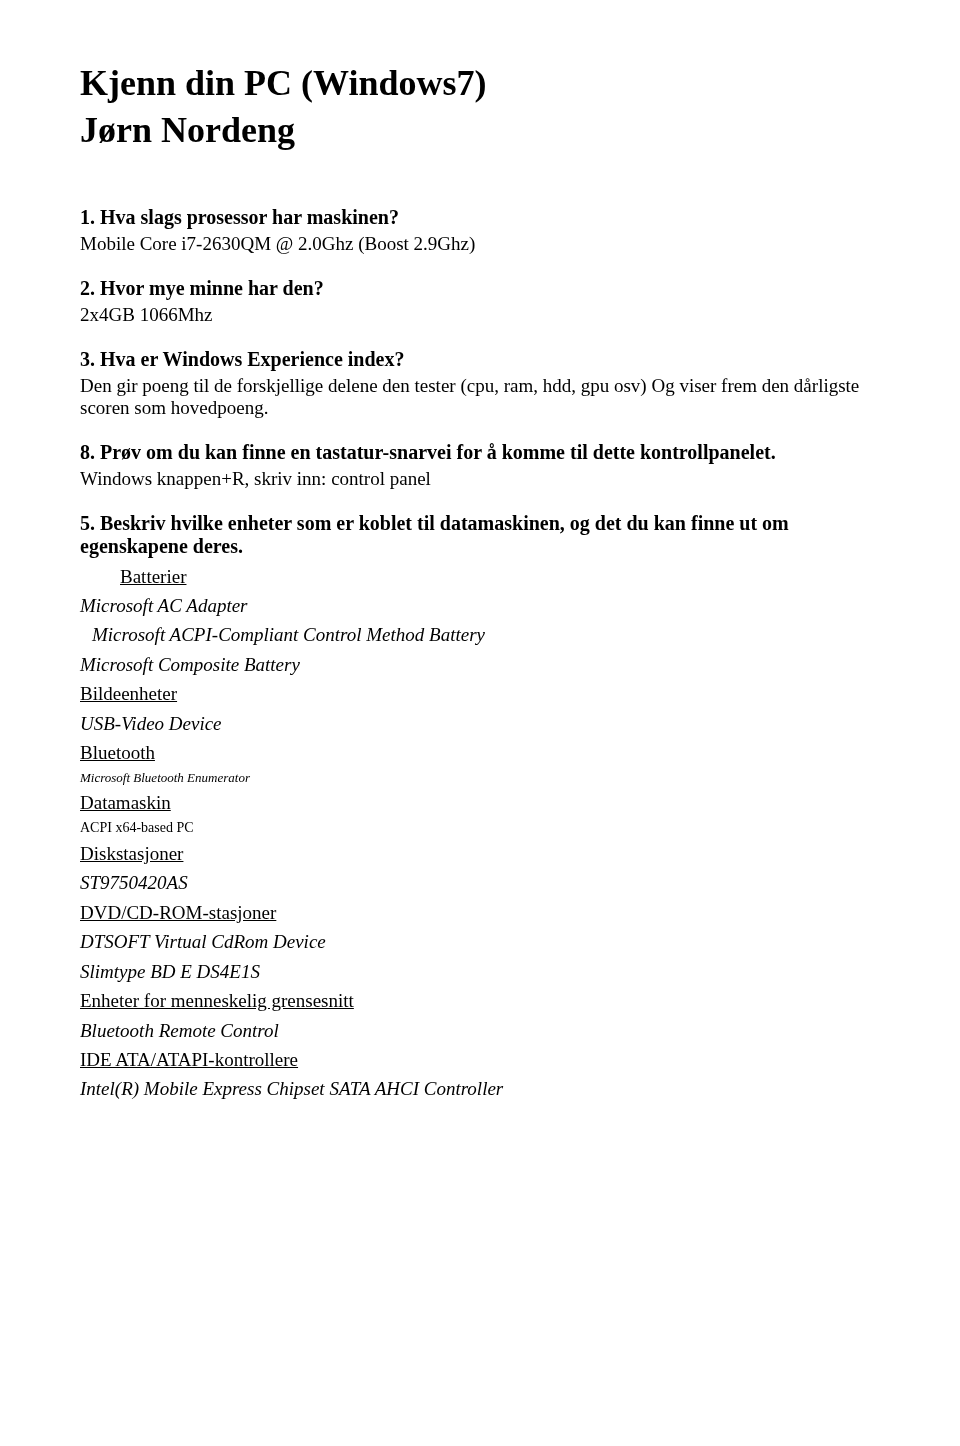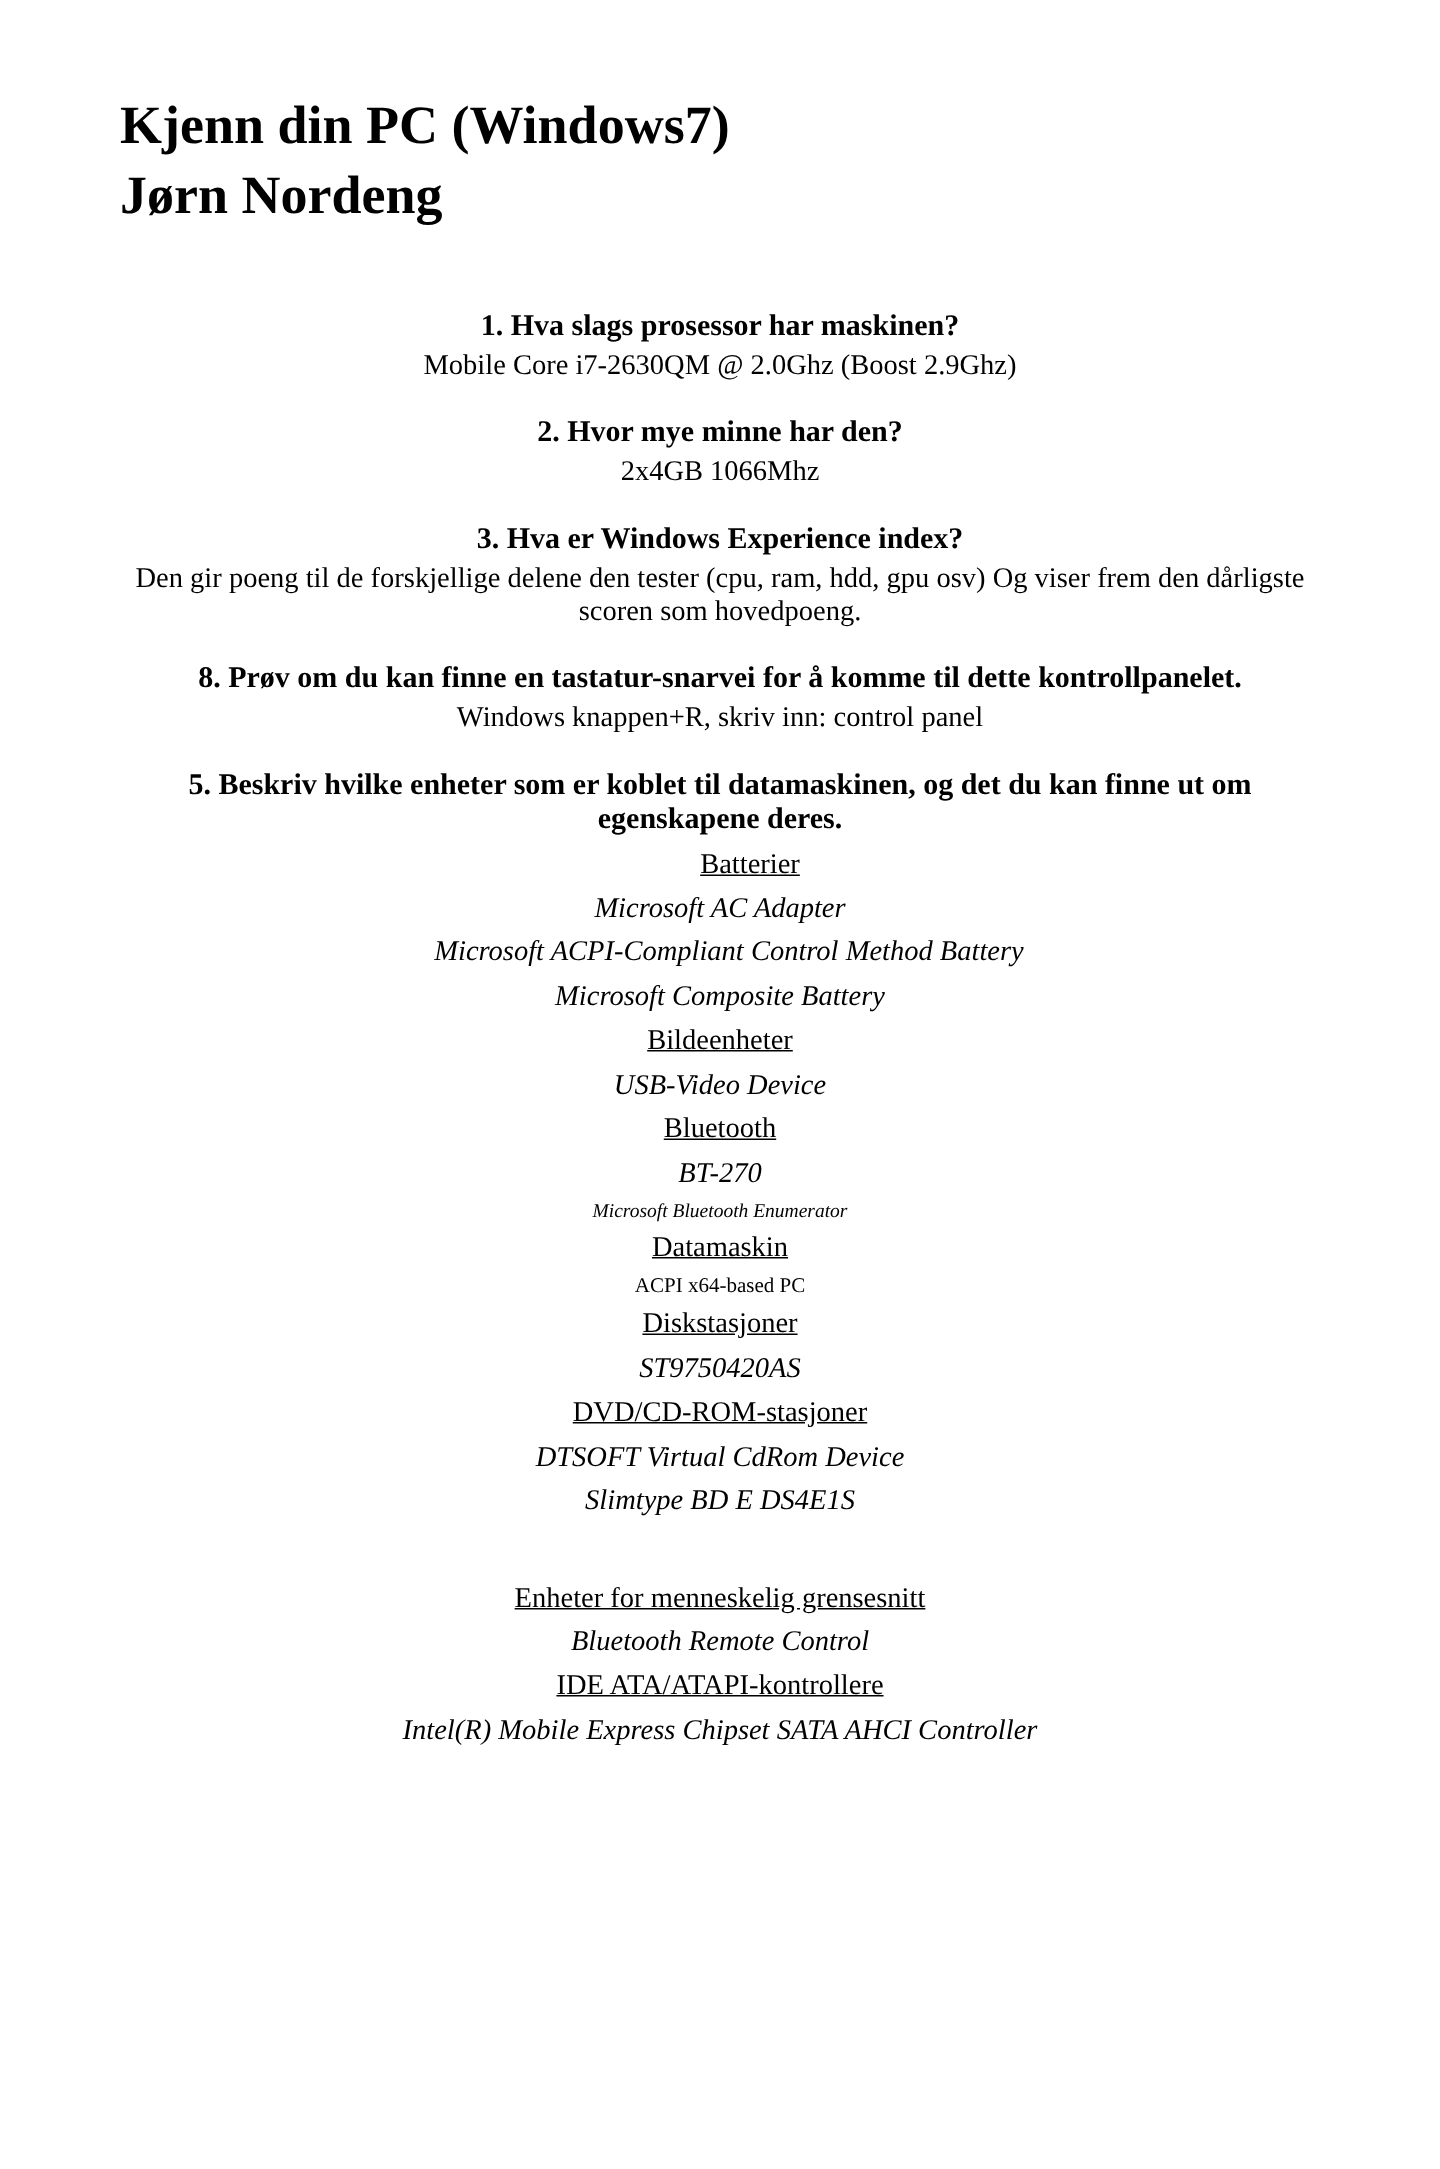--- a/index.html
+++ b/index.html
@@ -23,21 +23,20 @@
     }
 
     .page-title h1 {
       font-size: 36px;
       font-weight: bold;
       line-height: 1.3;
     }
 
     .section {
       margin-bottom: 22px;
-      text-align: center;
     }
 
     .question {
       font-size: 20px;
       font-weight: bold;
       margin-bottom: 4px;
     }
 
     .answer {
       font-size: 19px;
@@ -82,30 +81,29 @@
       <div class="section">
         <p class="question">5. Beskriv hvilke enheter som er koblet til datamaskinen, og det du kan finne ut om egenskapene deres.</p>
         <div class="device-list">
           <span style="display: block; font-size: 19px; line-height: 1.55; text-decoration: underline; font-style: normal; margin-left: 40px;">Batterier</span>
           <span style="display: block; font-size: 19px; line-height: 1.55; font-style: italic; text-decoration: none;">Microsoft AC Adapter</span>
           <span style="display: block; font-size: 19px; line-height: 1.55; font-style: italic; text-decoration: none; margin-left: 12px;">Microsoft ACPI-Compliant Control Method Battery</span>
           <span style="display: block; font-size: 19px; line-height: 1.55; font-style: italic; text-decoration: none;">Microsoft Composite Battery</span>
           <span style="display: block; font-size: 19px; line-height: 1.55; text-decoration: underline; font-style: normal;">Bildeenheter</span>
           <span style="display: block; font-size: 19px; line-height: 1.55; font-style: italic; text-decoration: none;">USB-Video Device</span>
           <span style="display: block; font-size: 19px; line-height: 1.55; text-decoration: underline; font-style: normal;">Bluetooth</span>
-          <span style="display: block; font-size: 19px; line-height: 1.55; font-style: italic; text-decoration: none;">BT-270</span>
           <span style="display: block; font-size: 13px; line-height: 1.55; font-style: italic; text-decoration: none;">Microsoft Bluetooth Enumerator</span>
           <span style="display: block; font-size: 19px; line-height: 1.55; text-decoration: underline; font-style: normal;">Datamaskin</span>
           <span style="display: block; font-size: 14px; line-height: 1.55; text-decoration: none;">ACPI x64-based PC</span>
           <span style="display: block; font-size: 19px; line-height: 1.55; text-decoration: underline; font-style: normal;">Diskstasjoner</span>
           <span style="display: block; font-size: 19px; line-height: 1.55; font-style: italic; text-decoration: none;">ST9750420AS</span>
           <span style="display: block; font-size: 19px; line-height: 1.55; text-decoration: underline; font-style: normal;">DVD/CD-ROM-stasjoner</span>
           <span style="display: block; font-size: 19px; line-height: 1.55; font-style: italic; text-decoration: none;">DTSOFT Virtual CdRom Device</span>
           <span style="display: block; font-size: 19px; line-height: 1.55; font-style: italic; text-decoration: none;">Slimtype BD E DS4E1S</span>
-          <span style="display: block; font-size: 19px; line-height: 1.55; text-decoration: underline; font-style: normal; margin-top: 35px;">Enheter for menneskelig grensesnitt</span>
+          <span style="display: block; font-size: 19px; line-height: 1.55; text-decoration: underline; font-style: normal;">Enheter for menneskelig grensesnitt</span>
           <span style="display: block; font-size: 19px; line-height: 1.55; font-style: italic; text-decoration: none;">Bluetooth Remote Control</span>
           <span style="display: block; font-size: 19px; line-height: 1.55; text-decoration: underline; font-style: normal;">IDE ATA/ATAPI-kontrollere</span>
           <span style="display: block; font-size: 19px; line-height: 1.55; font-style: italic; text-decoration: none;">Intel(R) Mobile Express Chipset SATA AHCI Controller</span>
         </div>
       </div>
     </div>
 
 </div>
 
 </body></html>

